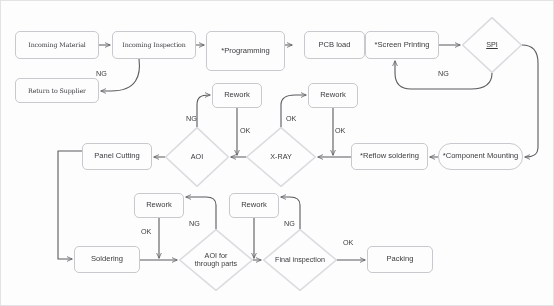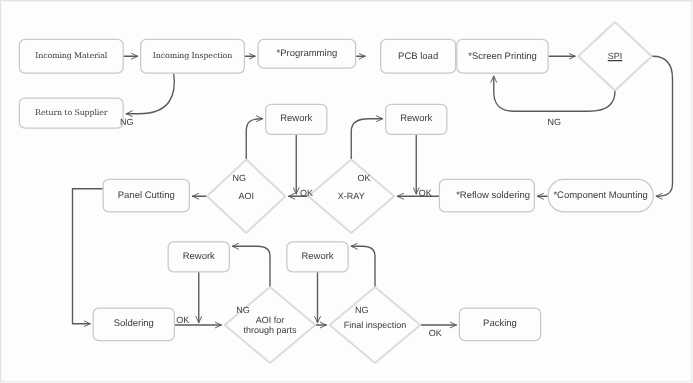--- a/index.html
+++ b/index.html
@@ -63,21 +63,20 @@
     text-align: center;
     line-height: 1.15;
     width: 100%;
   }
   .edge-label {
     position: absolute;
     font-size: 7.2px;
     color: #3b3b3d;
     white-space: nowrap;
     font-family: "Liberation Sans", sans-serif;
-    margin-top: 24px;
   }
 </style>
 </head>
 <body>
 
 <div id="canvas">
 
   <svg id="edges" viewBox="0 0 554 306">
     <defs>
       <marker id="arw" viewBox="0 0 10 10" refX="9" refY="5" markerWidth="5.2" markerHeight="5.2" orient="auto-start-reverse">
@@ -132,21 +131,21 @@
     </g>
   </svg>
 
   <div id="nodes">
       <div class="node rect serif" style="left: 14px; top: 30px; width: 84px; height: 28px;">
         <span>Incoming Material</span>
       </div>
       <div class="node rect serif" style="left: 111px; top: 30px; width: 84px; height: 28px;">
         <span>Incoming Inspection</span>
       </div>
-      <div class="node rect" style="left: 205px; top: 30px; width: 79px; height: 24px;">
+      <div class="node rect" style="left: 205px; top: 30px; width: 79px; height: 40px;">
         <span>*Programming</span>
       </div>
       <div class="node rect" style="left: 303px; top: 30px; width: 61px; height: 28px;">
         <span>PCB load</span>
       </div>
       <div class="node rect" style="left: 364px; top: 30px; width: 74px; height: 28px;">
         <span>*Screen Printing</span>
       </div>
       <div class="node diamond" style="left: 461px; top: 16px; width: 60px; height: 56px; text-decoration: underline;">
         <svg class="dshape" viewBox="0 0 100 100" preserveAspectRatio="none">
@@ -171,21 +170,21 @@
           <path d="M50,1 L99,50 L50,99 L1,50 Z" fill="#fdfdfe" stroke="#dcdce0" stroke-width="1.6" vector-effect="non-scaling-stroke"></path>
         </svg>
         <div class="dlabel">AOI</div>
       </div>
       <div class="node diamond" style="left: 245px; top: 126px; width: 70px; height: 60px; justify-content: center;">
         <svg class="dshape" viewBox="0 0 100 100" preserveAspectRatio="none">
           <path d="M50,1 L99,50 L50,99 L1,50 Z" fill="#fdfdfe" stroke="#dcdce0" stroke-width="1.6" vector-effect="non-scaling-stroke"></path>
         </svg>
         <div class="dlabel">X-RAY</div>
       </div>
-      <div class="node rect" style="left: 350px; top: 142px; width: 77px; height: 27px; justify-content: flex-end;">
+      <div class="node rect" style="left: 350px; top: 142px; width: 77px; height: 27px;">
         <span>*Reflow soldering</span>
       </div>
       <div class="node rect" style="left: 437px; top: 142px; width: 85px; height: 27px; border-radius: 13px;">
         <span>*Component Mounting</span>
       </div>
       <div class="node rect" style="left: 133px; top: 192px; width: 50px; height: 25px;">
         <span>Rework</span>
       </div>
       <div class="node rect" style="left: 228px; top: 192px; width: 50px; height: 25px;">
         <span>Rework</span>

